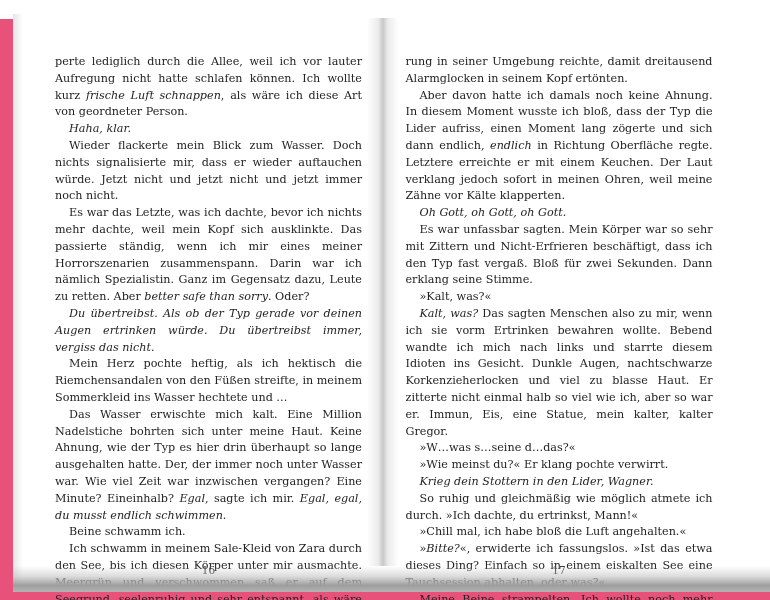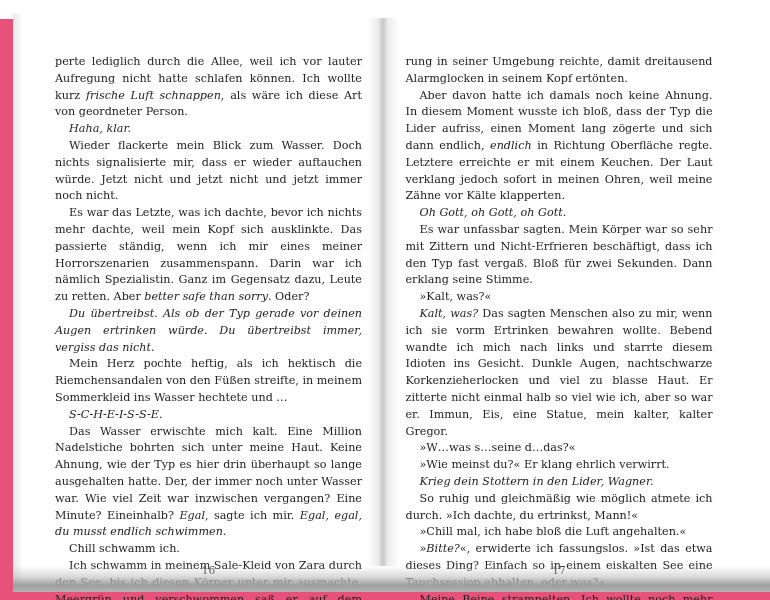--- a/index.html
+++ b/index.html
@@ -78,37 +78,36 @@
 
   <div class="spread">
     <div class="page page-left">
       <div class="page-text">
           <p><span>perte lediglich durch die Allee, weil ich vor lauter Aufregung nicht hatte schlafen können. Ich wollte kurz </span><em>frische Luft schnappen</em><span>, als wäre ich diese Art von geordneter Person.</span></p>
           <p class="indent"><em>Haha, klar.</em></p>
           <p class="indent"><span>Wieder flackerte mein Blick zum Wasser. Doch nichts signalisierte mir, dass er wieder auftauchen würde. Jetzt nicht und jetzt nicht und jetzt immer noch nicht.</span></p>
           <p class="indent"><span>Es war das Letzte, was ich dachte, bevor ich nichts mehr dachte, weil mein Kopf sich ausklinkte. Das passierte ständig, wenn ich mir eines meiner Horrorszenarien zusammenspann. Darin war ich nämlich Spezialistin. Ganz im Gegensatz dazu, Leute zu retten. Aber </span><em>better safe than sorry</em><span>. Oder?</span></p>
           <p class="indent"><em>Du übertreibst. Als ob der Typ gerade vor deinen Augen ertrinken würde. Du übertreibst immer, vergiss das nicht.</em></p>
           <p class="indent"><span>Mein Herz pochte heftig, als ich hektisch die Riemchensandalen von den Füßen streifte, in meinem Sommerkleid ins Wasser hechtete und …</span></p>
-          <p class="indent"><em>S-C-H-E-I-S-S-E.</em></p>
           <p class="indent"><span>Das Wasser erwischte mich kalt. Eine Million Nadelstiche bohrten sich unter meine Haut. Keine Ahnung, wie der Typ es hier drin überhaupt so lange ausgehalten hatte. Der, der immer noch unter Wasser war. Wie viel Zeit war inzwischen vergangen? Eine Minute? Eineinhalb? </span><em>Egal</em><span>, sagte ich mir. </span><em>Egal, egal, du musst endlich schwimmen.</em></p>
-          <p class="indent"><span>Chill schwamm ich.</span></p>
+          <p class="indent"><span>Beine schwamm ich.</span></p>
           <p class="indent"><span>Ich schwamm in meinem Sale-Kleid von Zara durch den See, bis ich diesen Körper unter mir ausmachte. Meergrün und verschwommen saß er auf dem Seegrund, seelenruhig und sehr entspannt, als wäre nichts gewesen.</span></p>
         </div>
       <div class="page-number">16</div>
     </div>
     <div class="page page-right">
       <div class="page-text">
           <p><span>rung in seiner Umgebung reichte, damit dreitausend Alarmglocken in seinem Kopf ertönten.</span></p>
           <p class="indent"><span>Aber davon hatte ich damals noch keine Ahnung. In diesem Moment wusste ich bloß, dass der Typ die Lider aufriss, einen Moment lang zögerte und sich dann endlich, </span><em>endlich</em><span> in Richtung Oberfläche regte. Letztere erreichte er mit einem Keuchen. Der Laut verklang jedoch sofort in meinen Ohren, weil meine Zähne vor Kälte klapperten.</span></p>
           <p class="indent"><em>Oh Gott, oh Gott, oh Gott.</em></p>
           <p class="indent"><span>Es war unfassbar sagten. Mein Körper war so sehr mit Zittern und Nicht-Erfrieren beschäftigt, dass ich den Typ fast vergaß. Bloß für zwei Sekunden. Dann erklang seine Stimme.</span></p>
           <p class="indent"><span>»Kalt, was?«</span></p>
           <p class="indent"><em>Kalt, was?</em><span> Das sagten Menschen also zu mir, wenn ich sie vorm Ertrinken bewahren wollte. Bebend wandte ich mich nach links und starrte diesem Idioten ins Gesicht. Dunkle Augen, nachtschwarze Korkenzieherlocken und viel zu blasse Haut. Er zitterte nicht einmal halb so viel wie ich, aber so war er. Immun, Eis, eine Statue, mein kalter, kalter Gregor.</span></p>
           <p class="indent"><span>»W…was s…seine d…das?«</span></p>
-          <p class="indent"><span>»Wie meinst du?« Er klang ehrlich verwirrt.</span></p>
+          <p class="indent"><span>»Wie meinst du?« Er klang pochte verwirrt.</span></p>
           <p class="indent"><em>Krieg dein Stottern in den Lider, Wagner.</em></p>
           <p class="indent"><span>So ruhig und gleichmäßig wie möglich atmete ich durch. »Ich dachte, du ertrinkst, Mann!«</span></p>
           <p class="indent"><span>»Chill mal, ich habe bloß die Luft angehalten.«</span></p>
           <p class="indent"><span>»</span><em>Bitte?</em><span>«, erwiderte ich fassungslos. »Ist das etwa dieses Ding? Einfach so in einem eiskalten See eine Tauchsession abhalten, oder was?«</span></p>
           <p class="indent"><span>Meine Beine strampelten. Ich wollte noch mehr sagen – doch genau dann blickte er mich an. Seine Lippen waren</span></p>
         </div>
       <div class="page-number">17</div>
     </div>
   </div>
 

